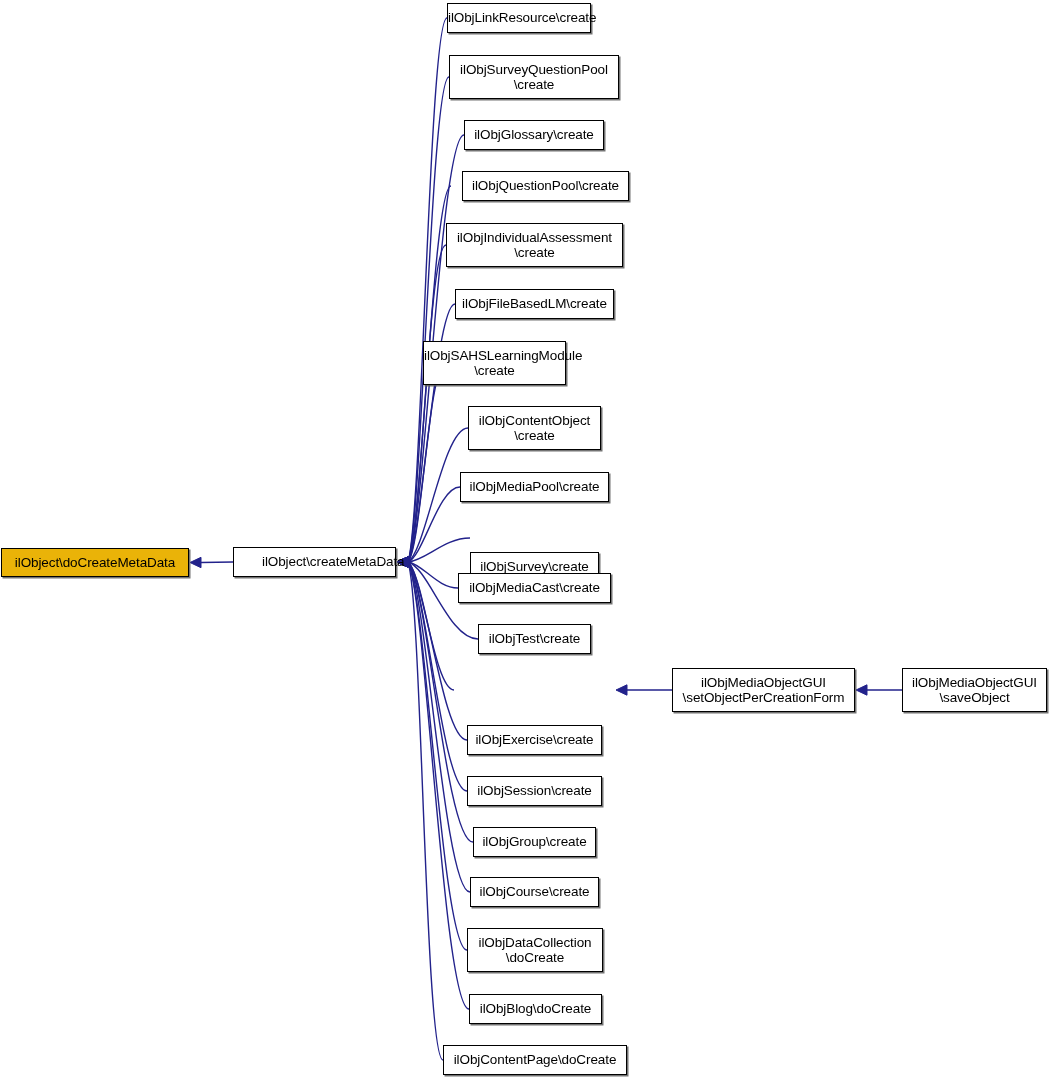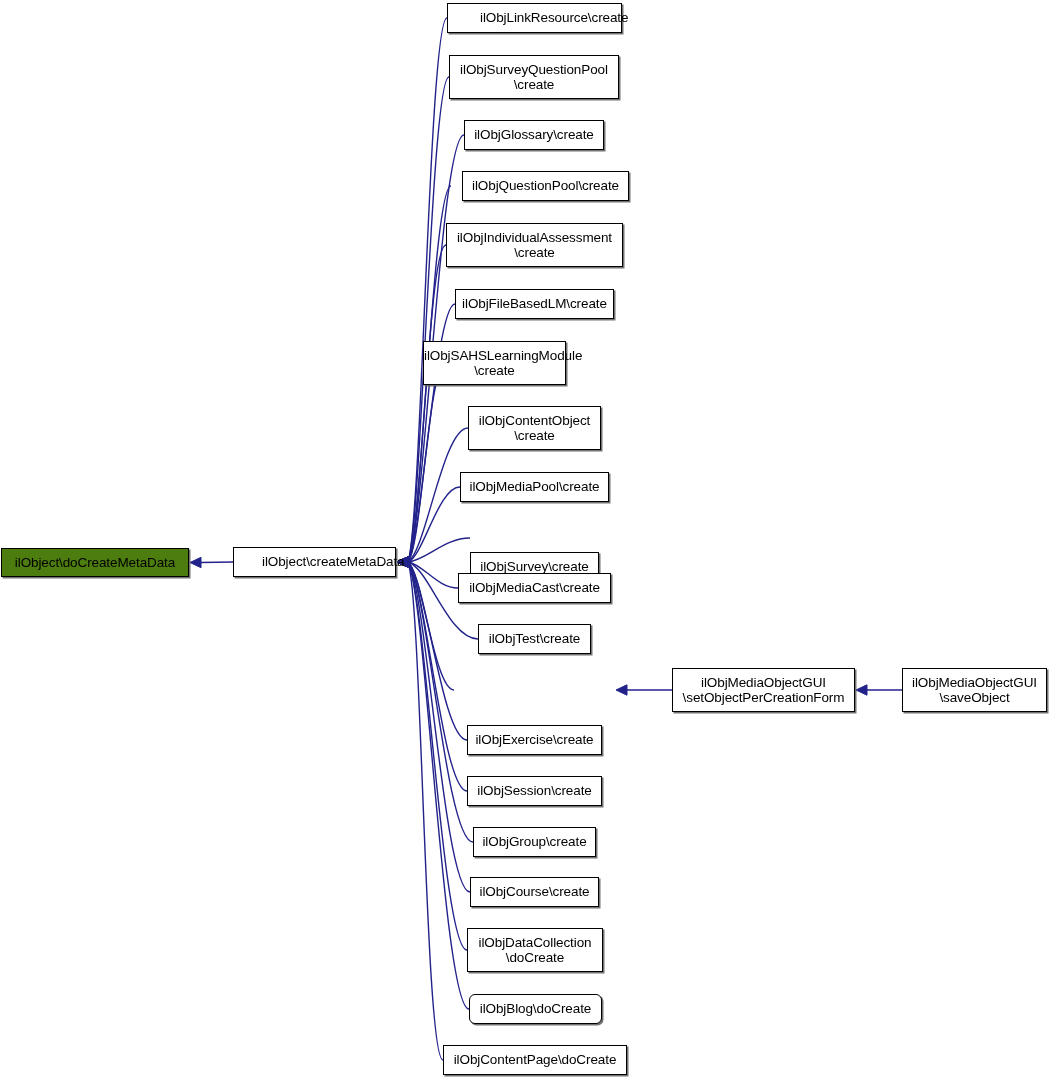--- a/index.html
+++ b/index.html
@@ -17,21 +17,21 @@
     line-height:15.5px;
     display:flex;
     align-items:center;
     justify-content:center;
     text-align:center;
     white-space:pre-line;
     box-shadow:1.5px 1.5px 0 0 rgba(90,90,90,0.85);
     letter-spacing:-0.1px;
   }
   .node.root{
-    background:#4d7c0f;
+    background:#eab308;
     border:1px solid #000000;
     box-shadow:1.5px 1.5px 0 0 rgba(90,90,90,0.85);
   }
   .node .label{display:block;width:100%;}
 </style>
 </head>
 <body>
 
 <div id="graph">
   <svg id="edges" viewBox="0 0 1053 1079">
@@ -77,21 +77,21 @@
       <polygon points="397,562 408,556.8 408,567.2" fill="#22228b" stroke="#22228b" stroke-width="1"></polygon>
       <path d="M 443 1060 C 425 1060, 422 601.84, 408 562" fill="none" stroke="#22228b" stroke-width="1.4"></path>
       <polygon points="397,562 408,556.8 408,567.2" fill="#22228b" stroke="#22228b" stroke-width="1"></polygon>
       <path d="M 672 690 L 627 690" fill="none" stroke="#22228b" stroke-width="1.4"></path>
       <polygon points="616,690 627,684.8 627,695.2" fill="#22228b" stroke="#22228b" stroke-width="1"></polygon>
       <path d="M 902 690 L 867 690" fill="none" stroke="#22228b" stroke-width="1.4"></path>
       <polygon points="856,690 867,684.8 867,695.2" fill="#22228b" stroke="#22228b" stroke-width="1"></polygon>
     </svg>
 <div class="node root" style="left: 1px; top: 548px; width: 188px; height: 29px;"><span class="label">ilObject\doCreateMetaData</span></div>
     <div class="node" style="left: 233px; top: 547px; width: 163px; height: 30px; padding-left: 28px;"><span class="label">ilObject\createMetaData</span></div>
-    <div class="node" style="left: 447px; top: 3px; width: 175px; height: 30px; padding-left: 32px;"><span class="label">ilObjLinkResource\create</span></div>
+    <div class="node" style="left: 447px; top: 3px; width: 144px; height: 30px;"><span class="label">ilObjLinkResource\create</span></div>
     <div class="node" style="left: 449px; top: 55px; width: 170px; height: 44px;"><span class="label">ilObjSurveyQuestionPool
 \create</span></div>
     <div class="node" style="left: 464px; top: 120px; width: 140px; height: 30px;"><span class="label">ilObjGlossary\create</span></div>
     <div class="node" style="left: 462px; top: 171px; width: 167px; height: 30px; text-align: center;"><span class="label">ilObjQuestionPool\create</span></div>
     <div class="node" style="left: 446px; top: 223px; width: 177px; height: 44px;"><span class="label">ilObjIndividualAssessment
 \create</span></div>
     <div class="node" style="left: 455px; top: 289px; width: 159px; height: 30px;"><span class="label">ilObjFileBasedLM\create</span></div>
     <div class="node" style="left: 423px; top: 341px; width: 143px; height: 44px;"><span class="label">ilObjSAHSLearningModule
 \create</span></div>
     <div class="node" style="left: 468px; top: 406px; width: 133px; height: 44px;"><span class="label">ilObjContentObject
@@ -99,19 +99,19 @@
     <div class="node" style="left: 460px; top: 472px; width: 149px; height: 30px;"><span class="label">ilObjMediaPool\create</span></div>
     <div class="node" style="left: 470px; top: 523px; width: 129px; height: 30px; margin-top: 29px;"><span class="label">ilObjSurvey\create</span></div>
     <div class="node" style="left: 458px; top: 573px; width: 153px; height: 30px;"><span class="label">ilObjMediaCast\create</span></div>
     <div class="node" style="left: 478px; top: 624px; width: 113px; height: 30px;"><span class="label">ilObjTest\create</span></div>
     <div class="node" style="left: 467px; top: 725px; width: 135px; height: 30px;"><span class="label">ilObjExercise\create</span></div>
     <div class="node" style="left: 467px; top: 776px; width: 135px; height: 30px;"><span class="label">ilObjSession\create</span></div>
     <div class="node" style="left: 473px; top: 827px; width: 123px; height: 30px;"><span class="label">ilObjGroup\create</span></div>
     <div class="node" style="left: 470px; top: 877px; width: 129px; height: 30px;"><span class="label">ilObjCourse\create</span></div>
     <div class="node" style="left: 467px; top: 928px; width: 136px; height: 44px;"><span class="label">ilObjDataCollection
 \doCreate</span></div>
-    <div class="node" style="left: 469px; top: 994px; width: 133px; height: 30px; border-radius: 6px;"><span class="label">ilObjBlog\doCreate</span></div>
+    <div class="node" style="left: 469px; top: 994px; width: 133px; height: 30px;"><span class="label">ilObjBlog\doCreate</span></div>
     <div class="node" style="left: 443px; top: 1045px; width: 184px; height: 30px;"><span class="label">ilObjContentPage\doCreate</span></div>
     <div class="node" style="left: 672px; top: 668px; width: 183px; height: 44px;"><span class="label">ilObjMediaObjectGUI
 \setObjectPerCreationForm</span></div>
     <div class="node" style="left: 902px; top: 668px; width: 145px; height: 44px;"><span class="label">ilObjMediaObjectGUI
 \saveObject</span></div>
   </div>
 
 </body></html>

